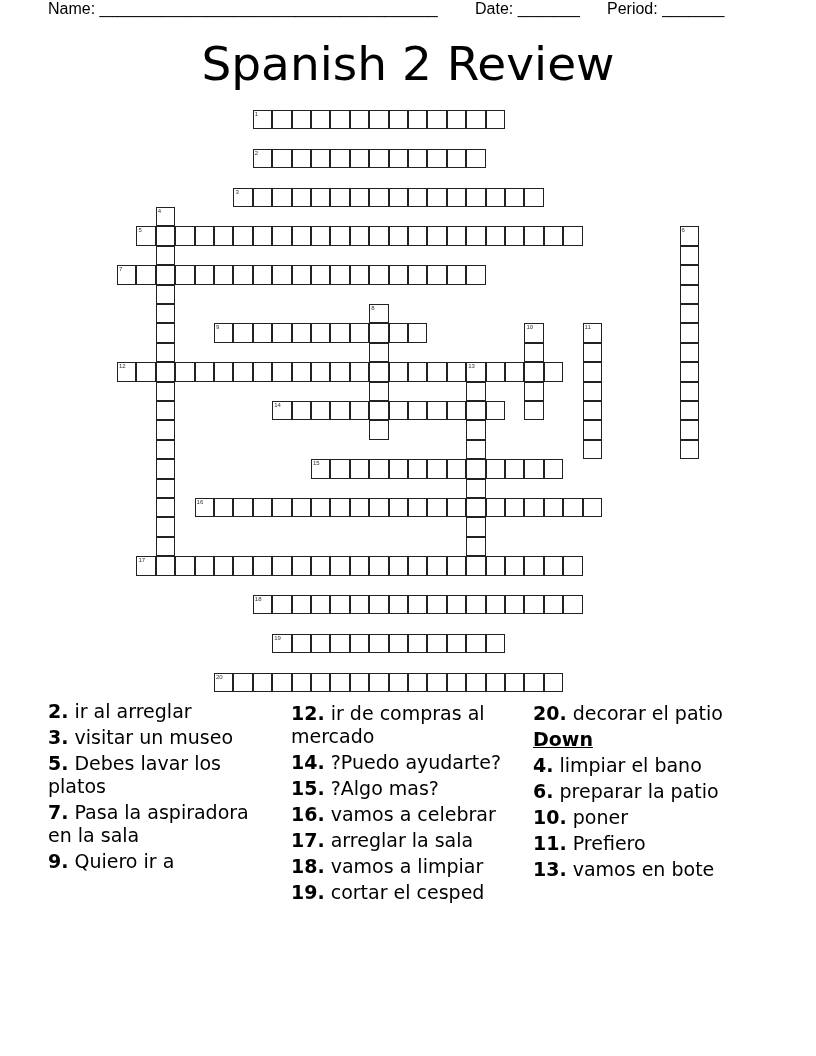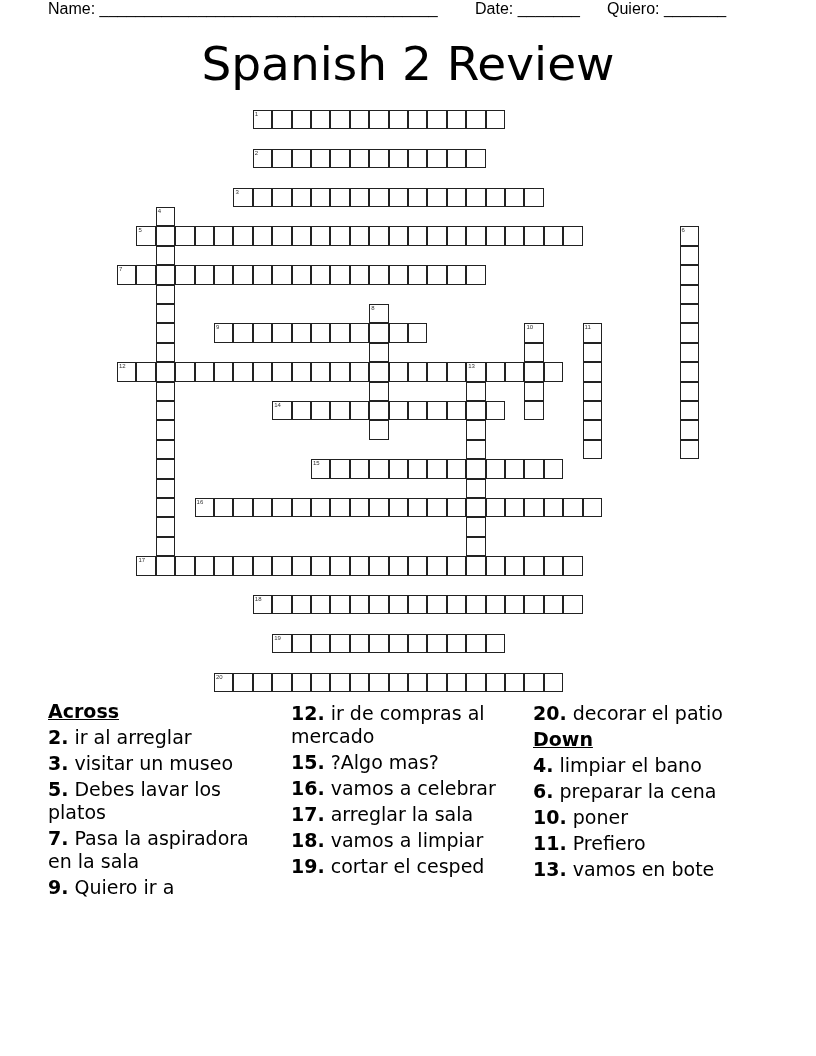--- a/index.html
+++ b/index.html
@@ -34,21 +34,21 @@
   #col1 { left: 48px; width: 225px; }
   #col2 { left: 291px; width: 230px; top: 702px; }
   #col3 { left: 533px; width: 240px; top: 702px; }
 </style>
 </head>
 <body>
 
 <div class="header-line">
   <span style="left:0">Name: ______________________________________</span>
   <span style="left:427px">Date: _______</span>
-  <span style="left:559px">Quiero: _______</span>
+  <span style="left:559px">Period: _______</span>
 </div>
 
 <div class="title">Spanish 2 Review</div>
 
 <div class="grid" id="grid">
     <div class="cell" style="left: 135.8px; top: 0px;">
       <span class="num">1</span>
     </div>
     <div class="cell" style="left: 155.2px; top: 0px;"></div>
     <div class="cell" style="left: 174.6px; top: 0px;"></div>
@@ -364,38 +364,38 @@
     <div class="cell" style="left: 465.6px; top: 329.8px;"></div>
     <div class="cell" style="left: 349.2px; top: 271.6px;"></div>
     <div class="cell" style="left: 349.2px; top: 310.4px;"></div>
     <div class="cell" style="left: 349.2px; top: 329.8px;"></div>
     <div class="cell" style="left: 349.2px; top: 368.6px;"></div>
     <div class="cell" style="left: 349.2px; top: 407.4px;"></div>
     <div class="cell" style="left: 349.2px; top: 426.8px;"></div>
   </div>
 
 <div class="clues" id="col1">
-  <div class="heading">Across</div>
   <div class="clue"><span class="n">2.</span><span> ir al arreglar</span></div>
   <div class="clue"><span class="n">3.</span><span> visitar un museo</span></div>
   <div class="clue"><span class="n">5.</span><span> Debes lavar los platos</span></div>
   <div class="clue"><span class="n">7.</span><span> Pasa la aspiradora en la sala</span></div>
   <div class="clue"><span class="n">9.</span><span> Quiero ir a</span></div>
 </div>
 
 <div class="clues" id="col2">
   <div class="clue"><span class="n">12.</span><span> ir de compras al mercado</span></div>
+  <div class="clue"><span class="n">14.</span><span> ?Puedo ayudarte?</span></div>
   <div class="clue"><span class="n">15.</span><span> ?Algo mas?</span></div>
   <div class="clue"><span class="n">16.</span><span> vamos a celebrar</span></div>
   <div class="clue"><span class="n">17.</span><span> arreglar la sala</span></div>
   <div class="clue"><span class="n">18.</span><span> vamos a limpiar</span></div>
   <div class="clue"><span class="n">19.</span><span> cortar el cesped</span></div>
 </div>
 
 <div class="clues" id="col3">
   <div class="clue"><span class="n">20.</span><span> decorar el patio</span></div>
   <div class="heading">Down</div>
   <div class="clue"><span class="n">4.</span><span> limpiar el bano</span></div>
-  <div class="clue"><span class="n">6.</span><span> preparar la cena</span></div>
+  <div class="clue"><span class="n">6.</span><span> preparar la patio</span></div>
   <div class="clue"><span class="n">10.</span><span> poner</span></div>
   <div class="clue"><span class="n">11.</span><span> Prefiero</span></div>
   <div class="clue"><span class="n">13.</span><span> vamos en bote</span></div>
 </div>
 
 </body></html>

